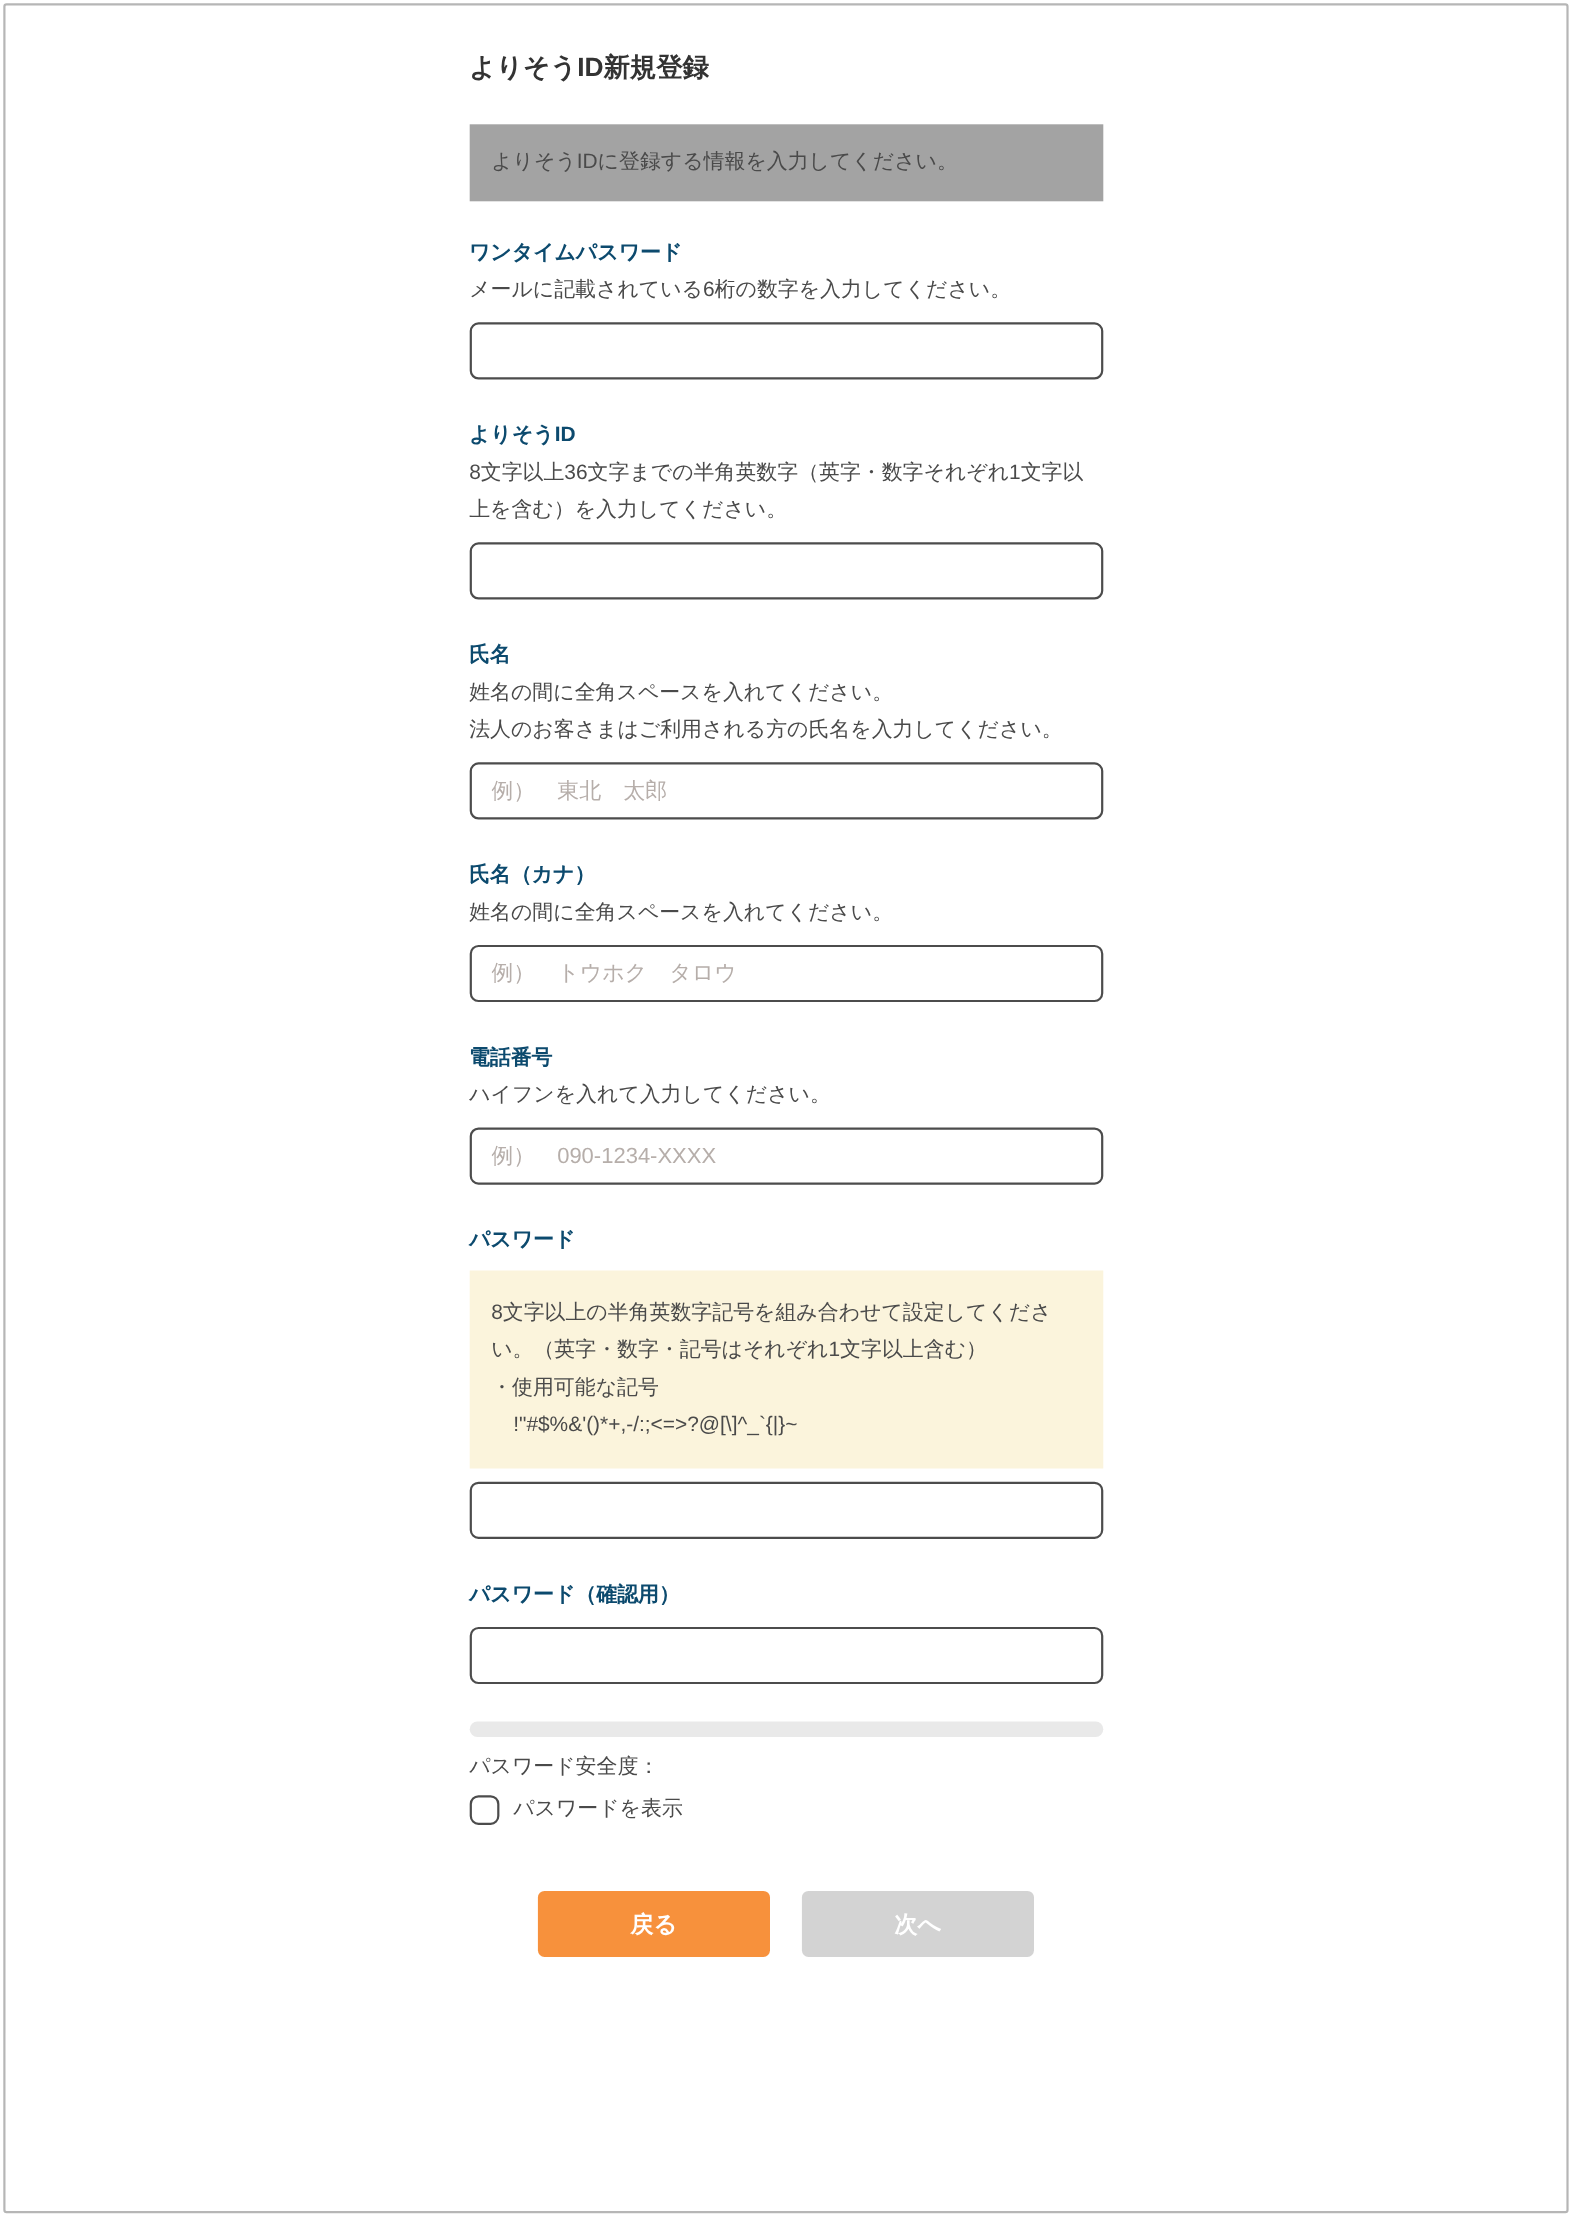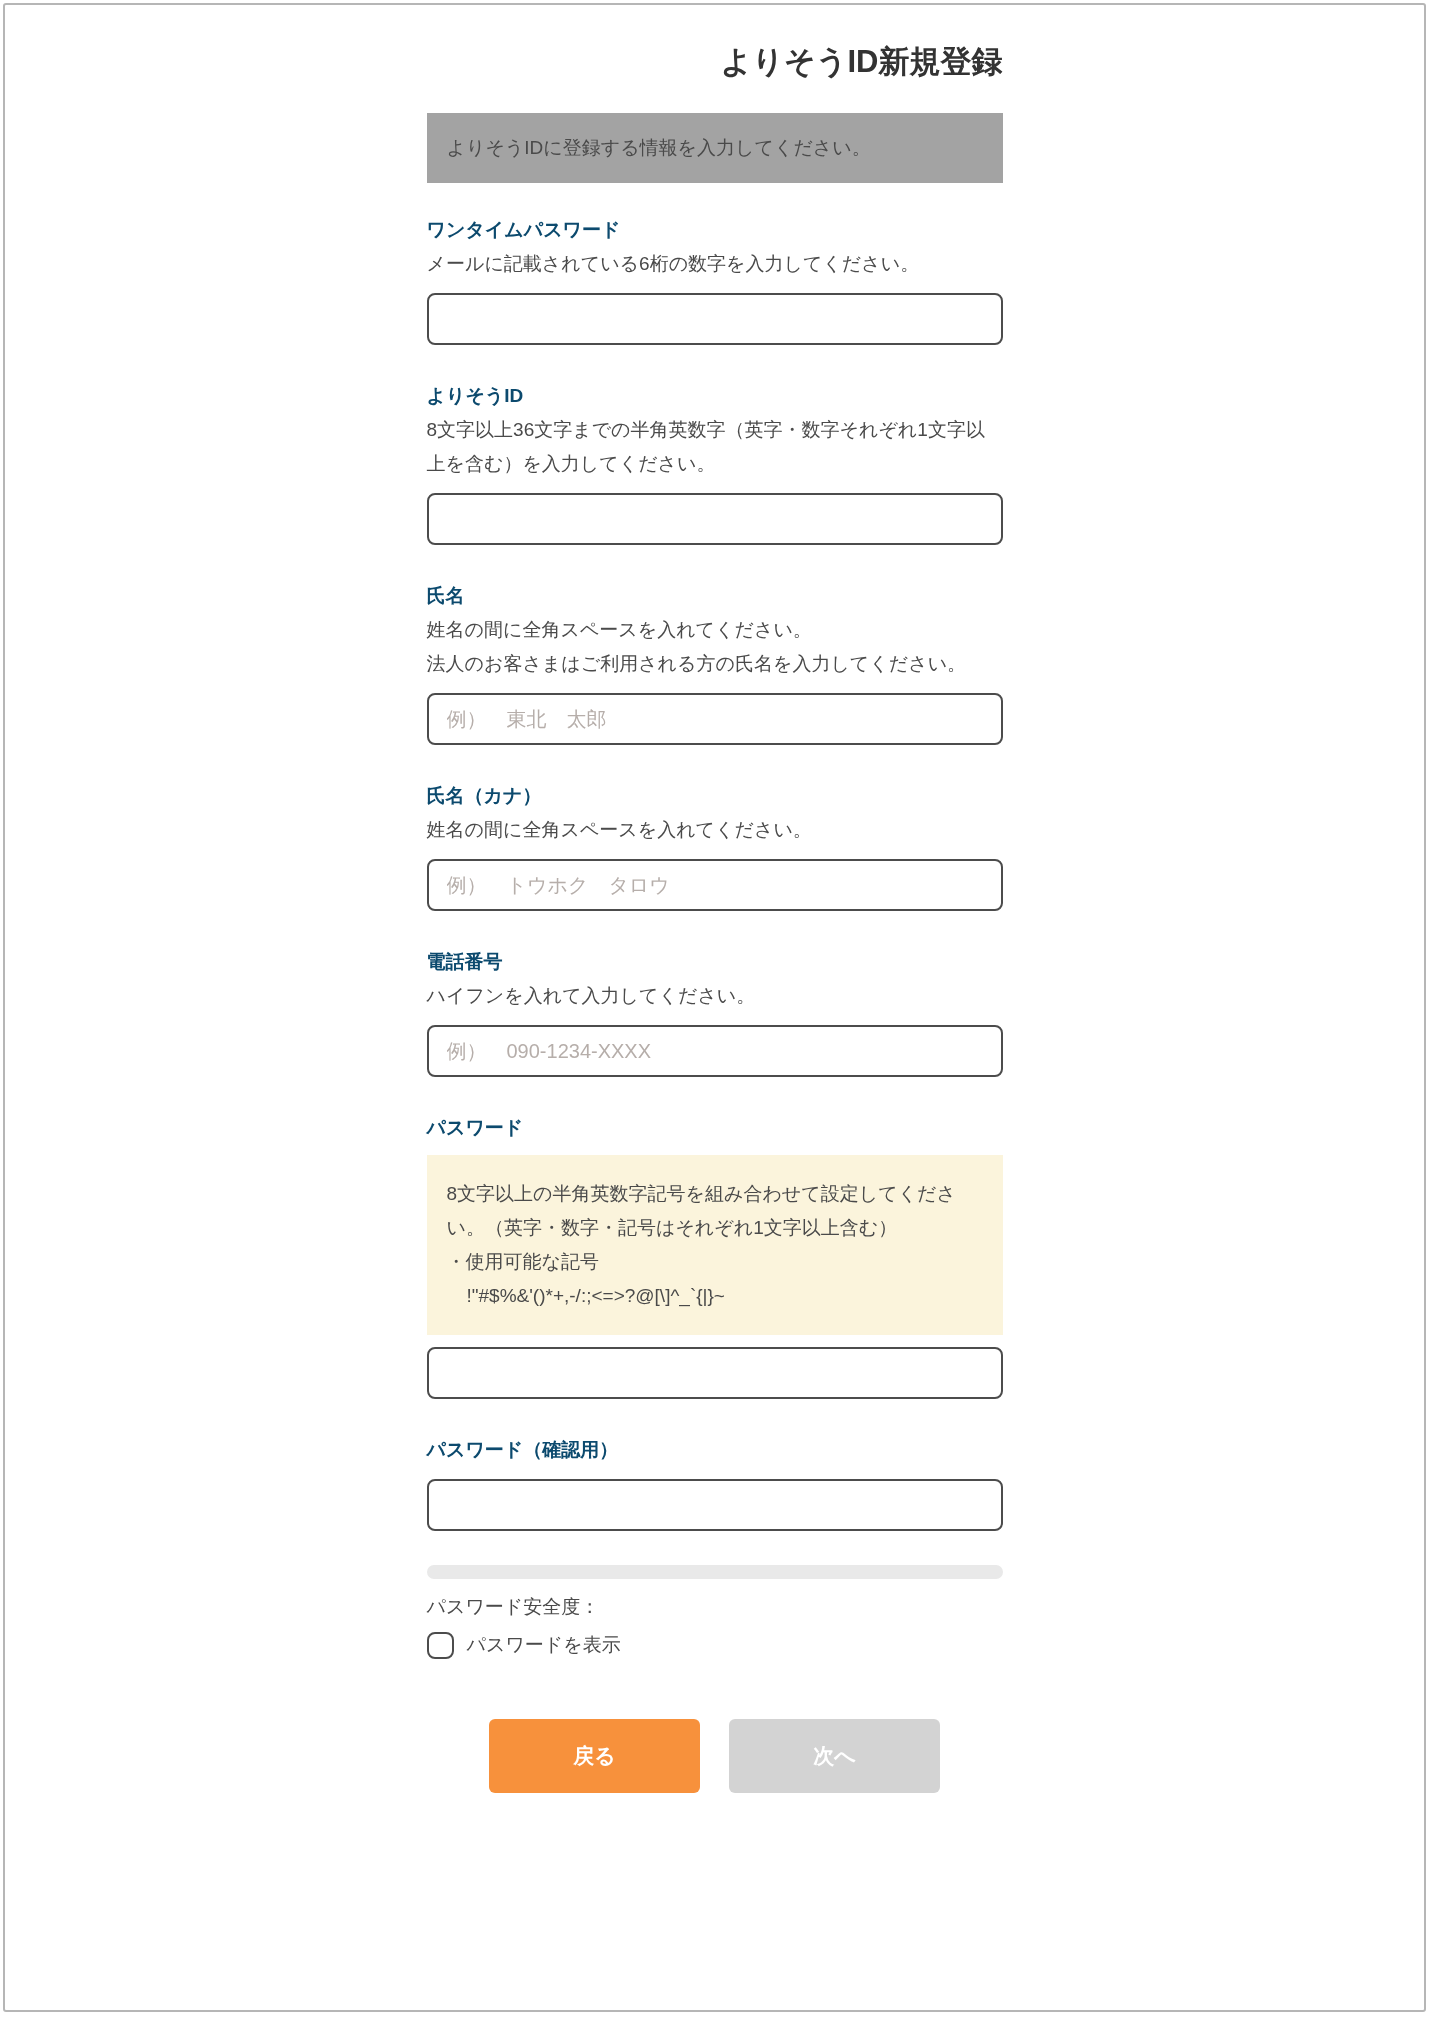--- a/index.html
+++ b/index.html
@@ -17,25 +17,25 @@
     background: #ffffff;
     overflow: hidden;
   }
   .container {
     width: 576px;
     margin: 0 auto;
     color: #4a4a4a;
     font-size: 19px;
   }
   h1.page-title {
-    font-size: 31px;
+    font-size: 24px;
     line-height: 42px;
     font-weight: bold;
     color: #333333;
-    text-align: right;
+    text-align: left;
     margin: 36px 0 30px 0;
   }
   .notice {
     background: #a3a3a3;
     padding: 21px 20px;
     font-size: 19px;
     line-height: 28px;
     color: #4a4a4a;
     margin-bottom: 30px;
   }
@@ -120,21 +120,21 @@
   .button-row {
     margin-top: 60px;
     display: flex;
     justify-content: center;
     gap: 29px;
     padding-bottom: 45px;
   }
   .btn {
     box-sizing: border-box;
     width: 211px;
-    height: 74px;
+    height: 60px;
     border: none;
     border-radius: 6px;
     font-size: 21px;
     font-weight: bold;
     color: #ffffff;
     font-family: "Liberation Sans", "DejaVu Sans", sans-serif;
     cursor: pointer;
   }
   .btn-back { background: #f7913c; }
   .btn-next { background: #d3d3d3; }

